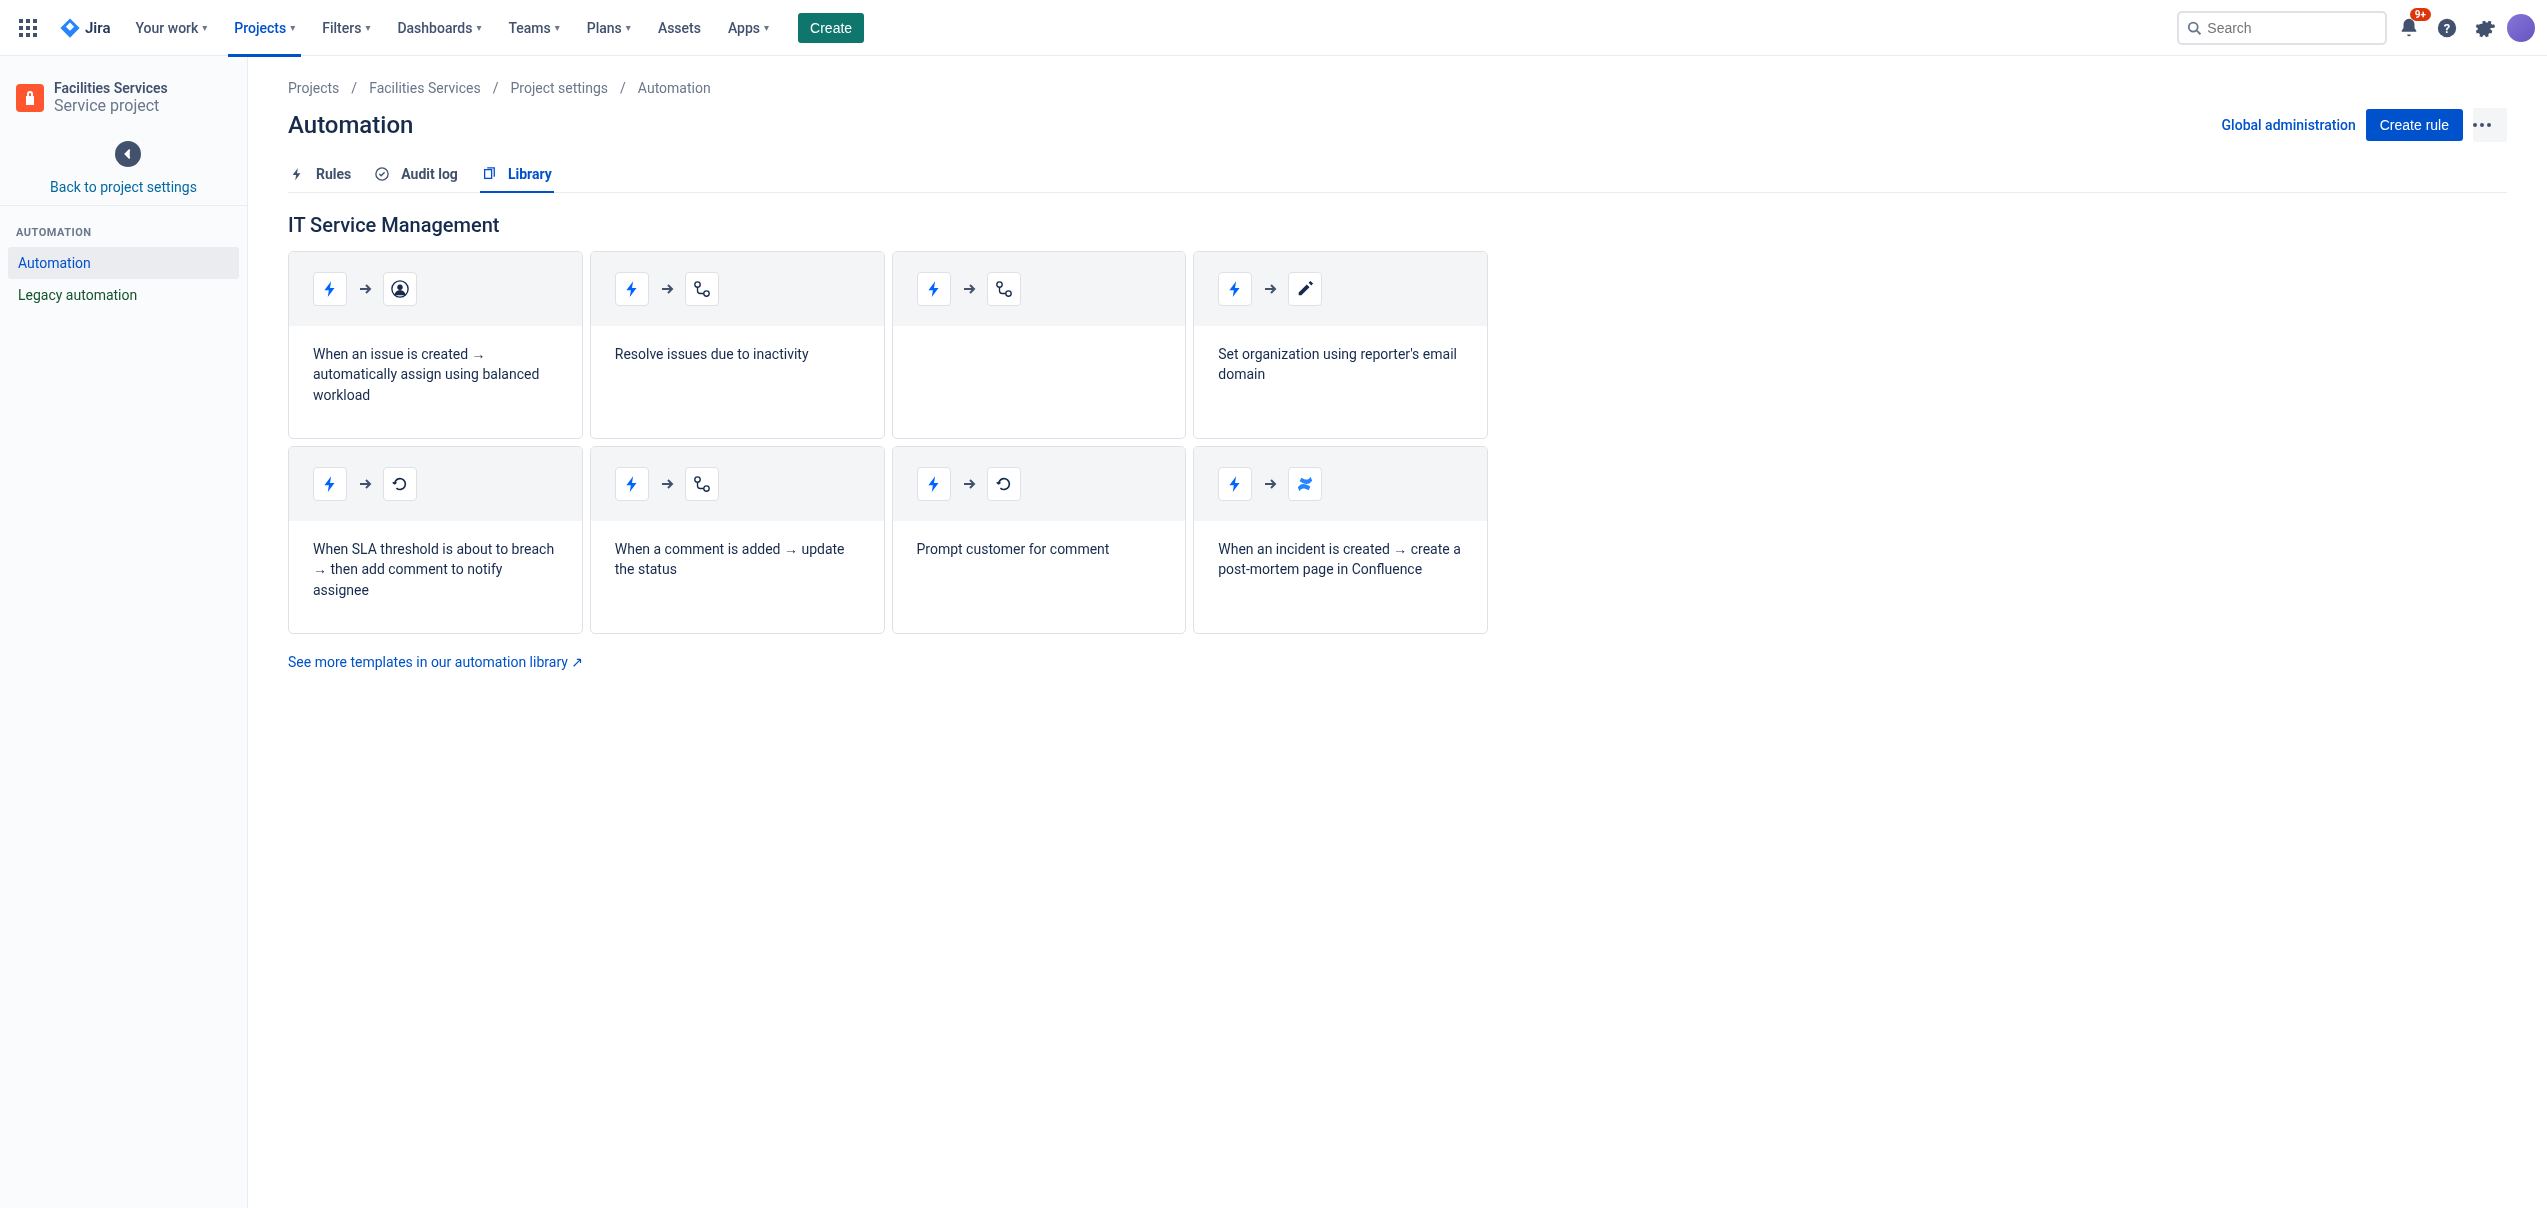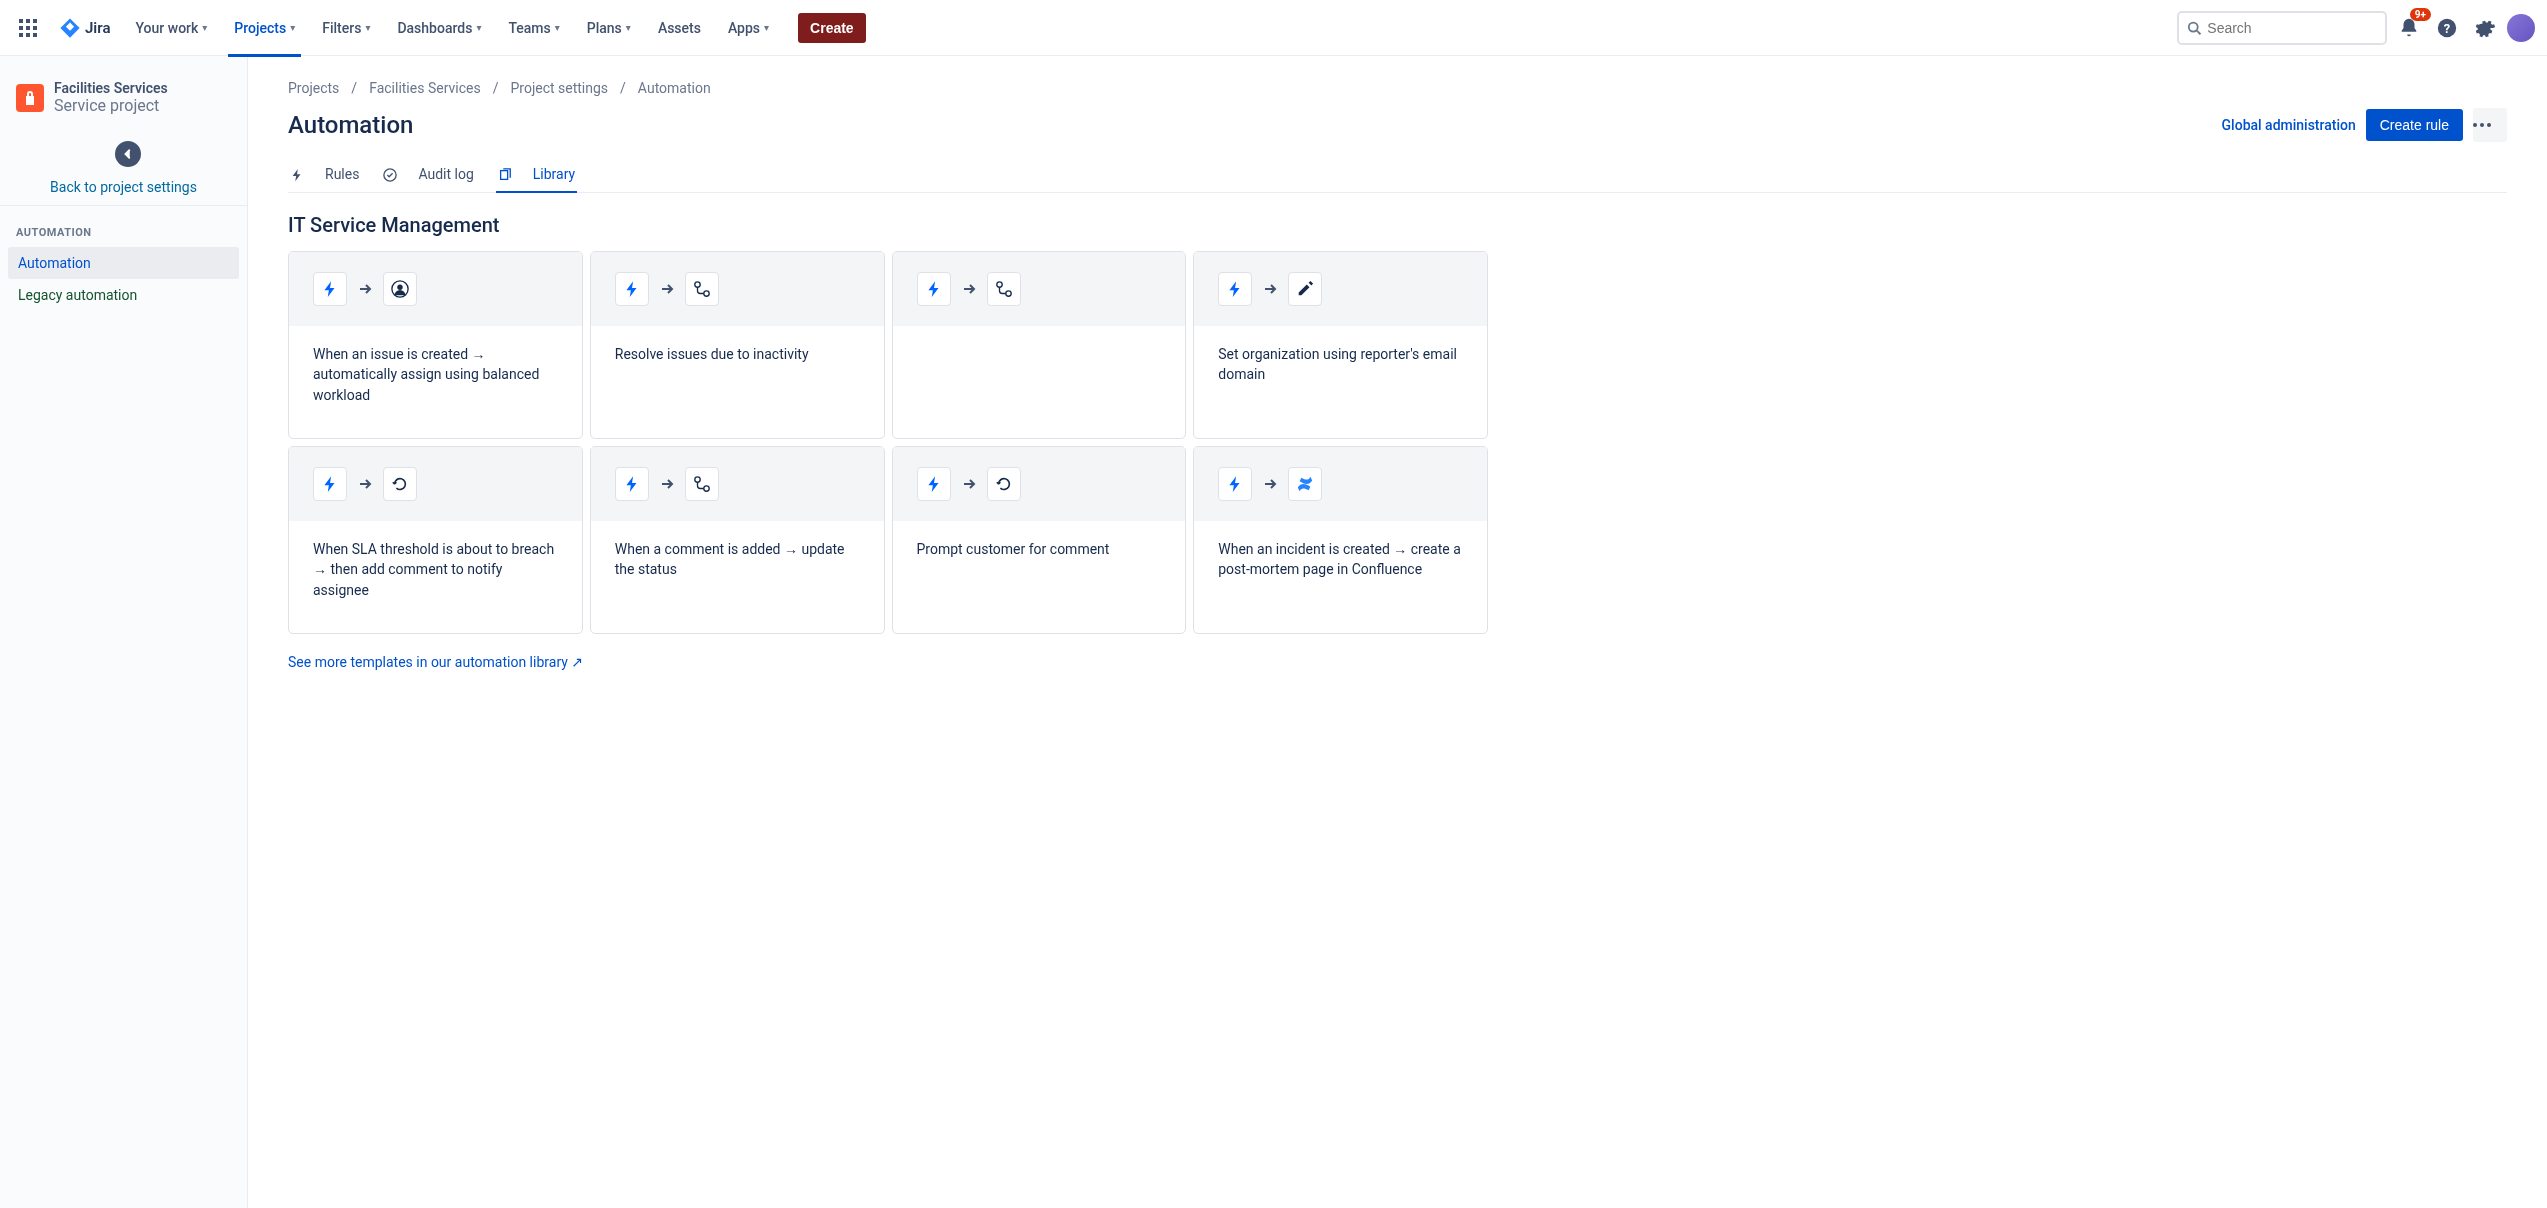--- a/index.html
+++ b/index.html
@@ -7,21 +7,21 @@
 
 
 .topnav { display: flex; align-items: center; height: 56px; border-bottom: 1px solid #EBECF0; padding: 0 12px; }
 .topnav-left { display: flex; align-items: center; gap: 7px; }
 .app-switcher { width: 32px; height: 32px; display: flex; align-items: center; justify-content: center; border-radius: 3px; cursor: pointer; }
 .jira-logo { display: flex; align-items: center; gap: 4px; padding: 0 8px; font-weight: 600; color: #253858; font-size: 15px; }
 .nav-item { padding: 8px 10px; display: flex; align-items: center; gap: 4px; color: #42526E; font-weight: 500; cursor: pointer; border-radius: 3px; }
 .nav-item.active { color: #0052CC; position: relative; }
 .nav-item.active::after { content: ""; position: absolute; bottom: -13px; left: 4px; right: 4px; height: 3px; background: #0052CC; }
 .chevron { font-size: 10px; color: #6B778C; }
-.create-btn { background: #7f1d1d; color: #fff; padding: 7px 12px; border: none; border-radius: 3px; font-weight: 700; cursor: pointer; margin-left: 12px; font-size: 14px; }
+.create-btn { background: #0f766e; color: #fff; padding: 7px 12px; border: none; border-radius: 3px; font-weight: 400; cursor: pointer; margin-left: 12px; font-size: 14px; }
 .topnav-right { margin-left: auto; display: flex; align-items: center; gap: 6px; }
 .search-box { display: flex; align-items: center; border: 2px solid #DFE1E6; border-radius: 5px; padding: 4px 8px; width: 210px; height: 34px; }
 .search-box input { border: none; outline: none; margin-left: 6px; font-size: 14px; width: 100%; color: #6B778C; }
 .icon-btn { width: 32px; height: 32px; display: flex; align-items: center; justify-content: center; border-radius: 50%; cursor: pointer; position: relative; }
 .badge { position: absolute; top: -4px; right: -6px; background: #DE350B; color: #fff; font-size: 10px; font-weight: 700; padding: 1px 5px; border-radius: 8px; }
 .avatar { width: 28px; height: 28px; border-radius: 50%; background: linear-gradient(135deg,#8777D9,#6554C0); }
 
 
 .layout { display: flex; height: calc(100vh - 56px); }
 .sidebar { width: 248px; background: #FAFBFC; border-right: 1px solid #EBECF0; padding: 20px 8px; }
@@ -41,21 +41,21 @@
 .breadcrumb span { cursor: pointer; }
 .breadcrumb .sep { color: #6B778C; }
 .page-head { display: flex; align-items: center; margin-bottom: 16px; }
 .page-title { font-size: 24px; font-weight: 500; }
 .page-actions { margin-left: auto; display: flex; align-items: center; gap: 10px; }
 .link-btn { color: #0052CC; font-weight: 500; cursor: pointer; }
 .primary-btn { background: #0052CC; color: #fff; padding: 8px 14px; border: none; border-radius: 3px; font-weight: 500; cursor: pointer; font-size: 14px; }
 .more-btn { width: 34px; height: 34px; border: none; background: #F4F5F7; border-radius: 3px; cursor: pointer; color: #42526E; }
 
 .tabs { display: flex; gap: 20px; border-bottom: 1px solid #EBECF0; margin-bottom: 20px; }
-.tab { display: flex; align-items: flex-end; gap: 21px; padding: 8px 2px 10px; color: #42526E; font-weight: 400; cursor: pointer; position: relative; }
+.tab { display: flex; align-items: center; gap: 12px; padding: 8px 2px 10px; color: #42526E; font-weight: 700; cursor: pointer; position: relative; }
 .tab.active { color: #0052CC; }
 .tab.active::after { content: ""; position: absolute; bottom: -1px; left: 0; right: 0; height: 2px; background: #0052CC; }
 
 .section-title { font-size: 20px; font-weight: 500; margin-bottom: 14px; }
 .card-grid { display: grid; grid-template-columns: repeat(4, 1fr); gap: 7px; max-width: 1200px; margin-bottom: 20px; }
 .card { border: 1px solid #DFE1E6; border-radius: 5px; overflow: hidden; cursor: pointer; }
 .card-bar { background: #F4F5F7; padding: 20px 24px; display: flex; align-items: center; gap: 10px; }
 .mini-icon { width: 34px; height: 34px; background: #fff; border: 1px solid #DFE1E6; border-radius: 4px; display: flex; align-items: center; justify-content: center; }
 .arrow { color: #42526E; font-size: 16px; }
 .card-text { padding: 18px 24px 28px; font-size: 14px; line-height: 1.45; min-height: 112px; }

